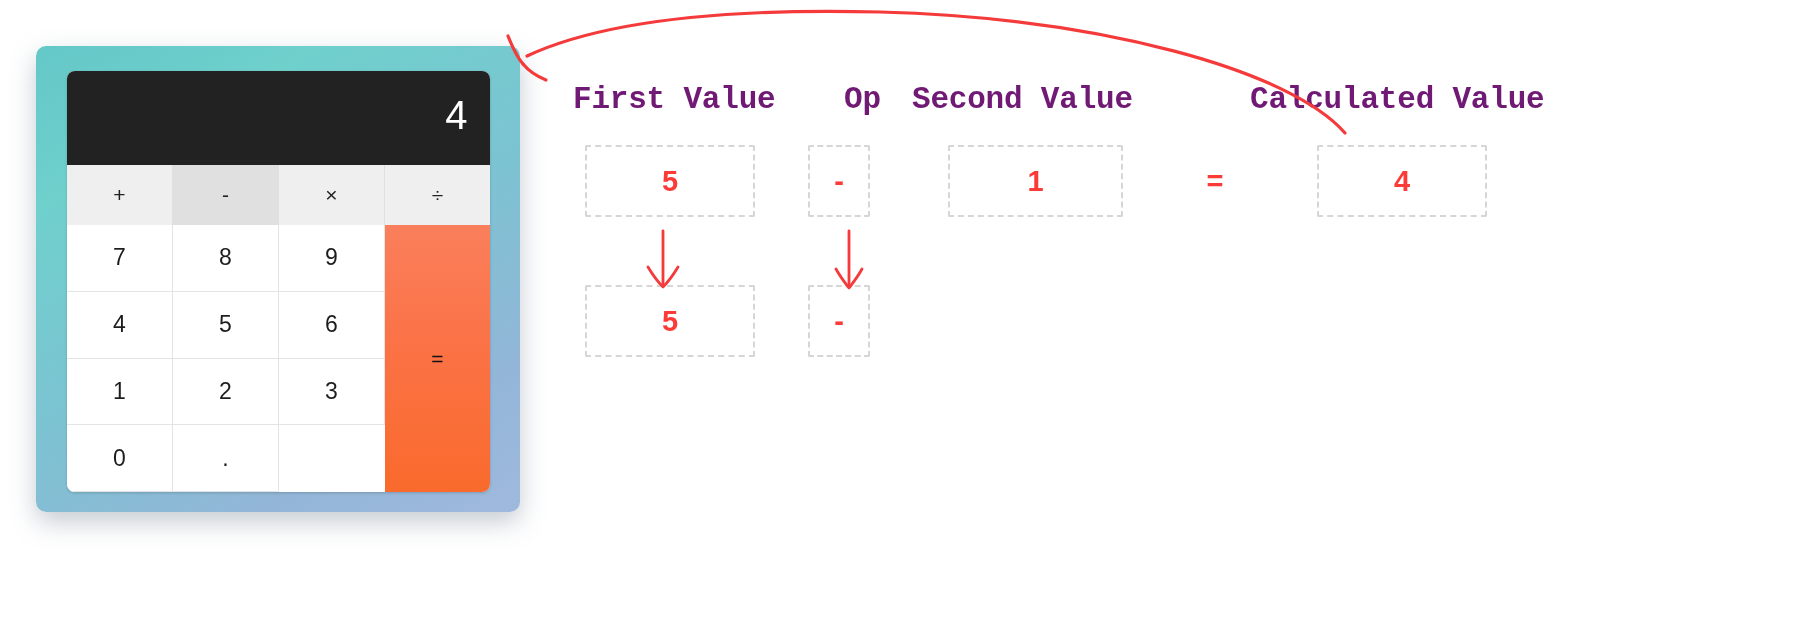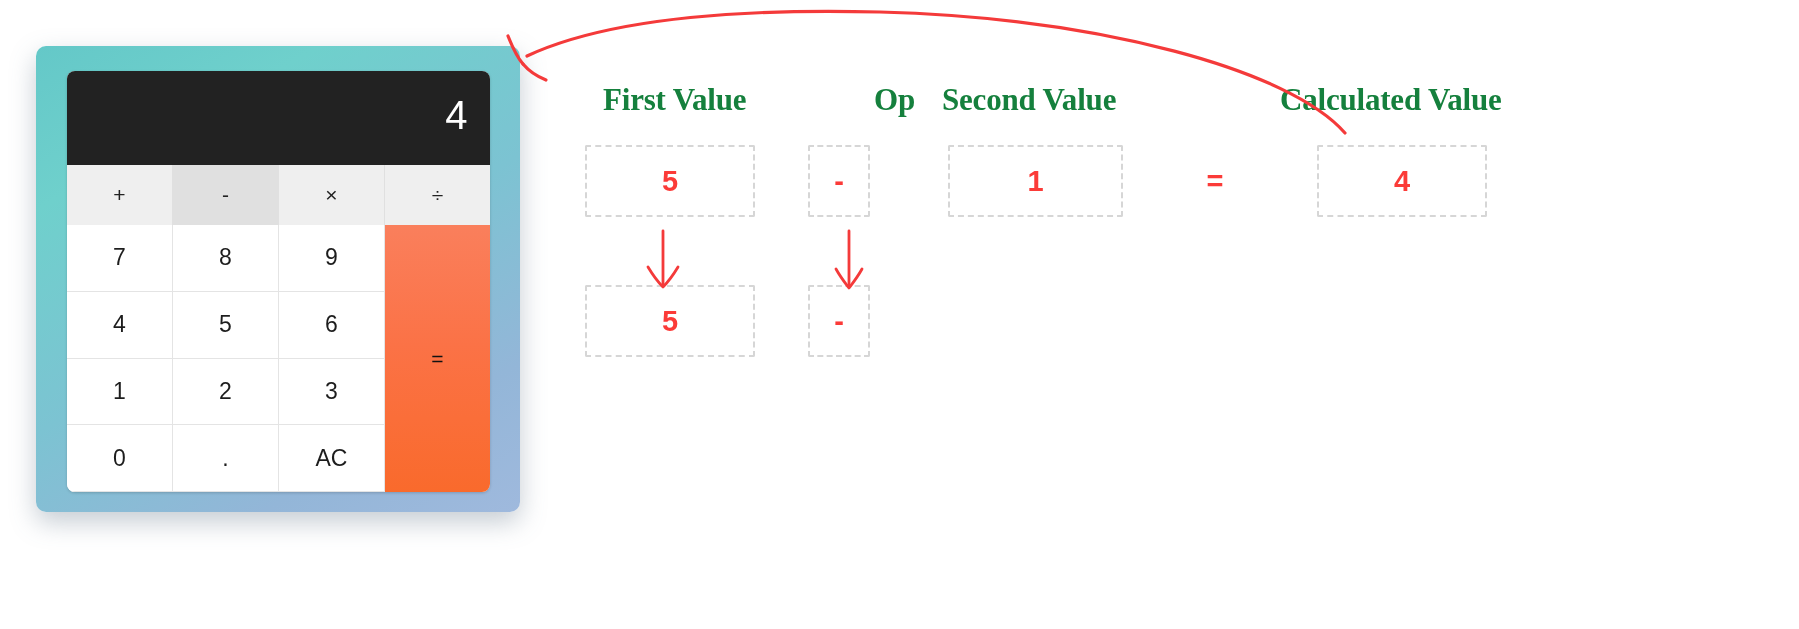--- a/index.html
+++ b/index.html
@@ -55,23 +55,23 @@
     width:105px;background:linear-gradient(180deg,#fa7f5c 0%,#fb7246 45%,#f96a2c 100%);
     display:flex;align-items:center;justify-content:center;
     font-size:21px;color:#111;
   }
 
   
   .panel{position:absolute;left:560px;top:0;width:1239px;height:629px;}
   .headers{position:absolute;left:0;top:82px;width:1239px;height:44px;}
   .hdr{
     position:absolute;top:0;
-    font-size:31px;font-weight:700;color:#15803d;
-    font-family:Liberation Serif, serif;
-    letter-spacing:-.2px;white-space:nowrap;margin-left:30px;
+    font-size:31px;font-weight:700;color:#701a75;
+    font-family:Liberation Mono, monospace;
+    letter-spacing:-.2px;white-space:nowrap;
   }
   .hdr-first{left:13px;}
   .hdr-op{left:284px;}
   .hdr-second{left:352px;}
   .hdr-calc{left:690px;}
 
   .boxrow{position:absolute;left:0;width:1239px;height:82px;}
   .boxrow.r1{top:145px;}
   .boxrow.r2{top:285px;}
   .dbox{
@@ -151,23 +151,20 @@
             </div>
           <div class="num-key">
               <span>3</span>
             </div>
           <div class="num-key">
               <span>0</span>
             </div>
           <div class="num-key">
               <span>.</span>
             </div>
-          <div class="num-key">
-              <span>AC</span>
-            </div>
         </div>
         <div class="equals-key">
           <span>=</span>
         </div>
       </div>
 
     </div>
   </div>
 
   <div class="panel">

